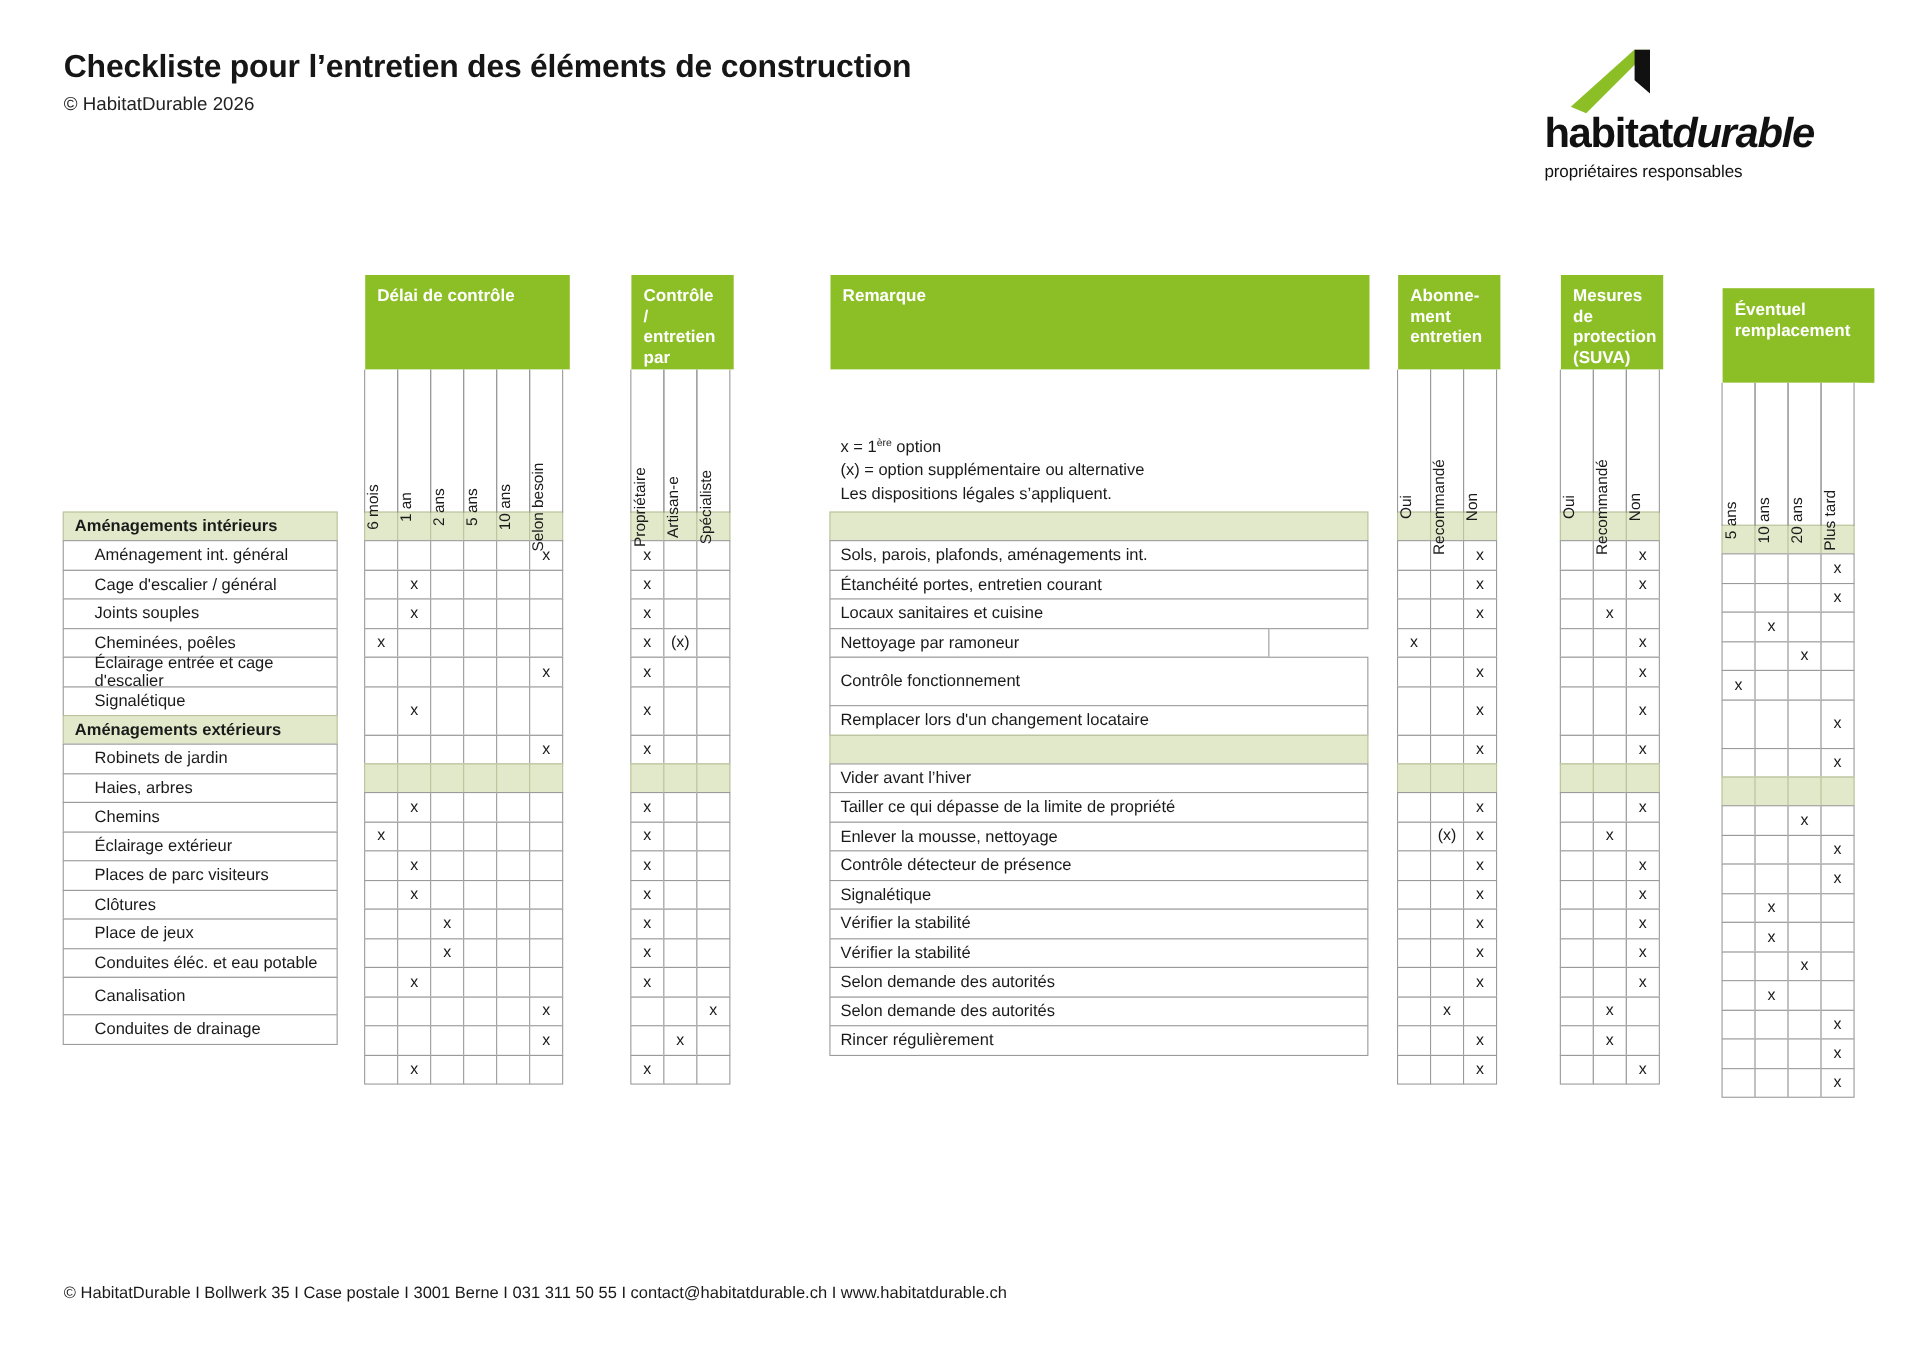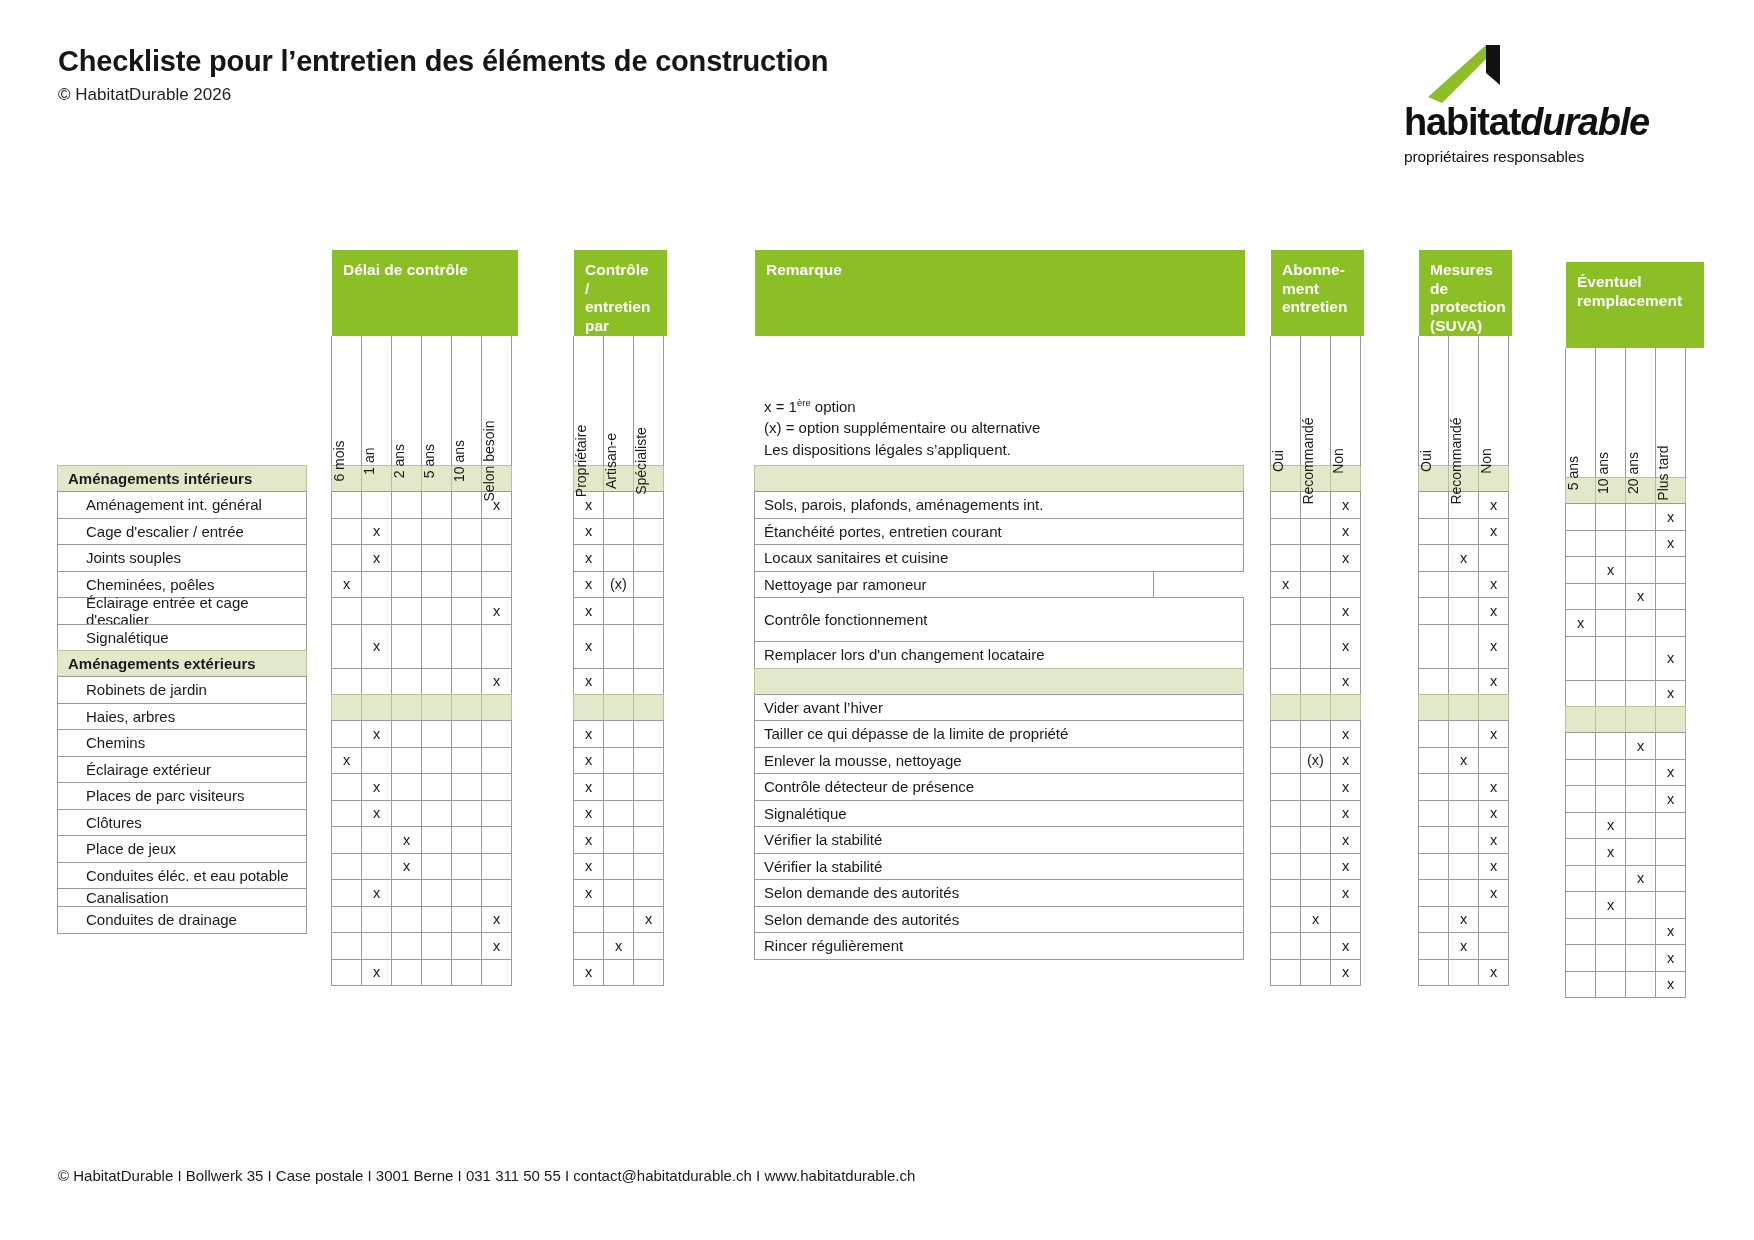--- a/index.html
+++ b/index.html
@@ -98,21 +98,21 @@
   <div class="grid">
     <div class="lbl-col">
         <div class="rows" style="margin-top: 216px;">
           <div class="r sec">
             <div class="c" style="height: 27px;">Aménagements intérieurs</div>
           </div>
           <div class="r">
             <div class="c item" style="height: 27.5px;">Aménagement int.  général</div>
           </div>
           <div class="r">
-            <div class="c item" style="height: 27.5px;">Cage d'escalier / entrée</div>
+            <div class="c item" style="height: 27.5px;">Cage d'escalier / général</div>
           </div>
           <div class="r">
             <div class="c item" style="height: 27.5px;">Joints souples</div>
           </div>
           <div class="r">
             <div class="c item" style="height: 27.5px;">Cheminées, poêles</div>
           </div>
           <div class="r">
             <div class="c item" style="height: 27.5px;">Éclairage entrée et cage d'escalier</div>
           </div>
@@ -140,21 +140,21 @@
           <div class="r">
             <div class="c item" style="height: 27.5px;">Clôtures</div>
           </div>
           <div class="r">
             <div class="c item" style="height: 27.5px;">Place de jeux</div>
           </div>
           <div class="r">
             <div class="c item" style="height: 27.5px;">Conduites éléc. et eau potable</div>
           </div>
           <div class="r">
-            <div class="c item" style="height: 19px;">Canalisation</div>
+            <div class="c item" style="height: 35px;">Canalisation</div>
           </div>
           <div class="r">
             <div class="c item" style="height: 27.5px;">Conduites de drainage</div>
           </div>
         </div>
       </div>
     <div id="blocks">
         <div class="blk" style="left: 274px;">
           <div class="cap" style="width: 186px;">Délai de contrôle</div>
           <div class="subhead" style="width: 186px;">

